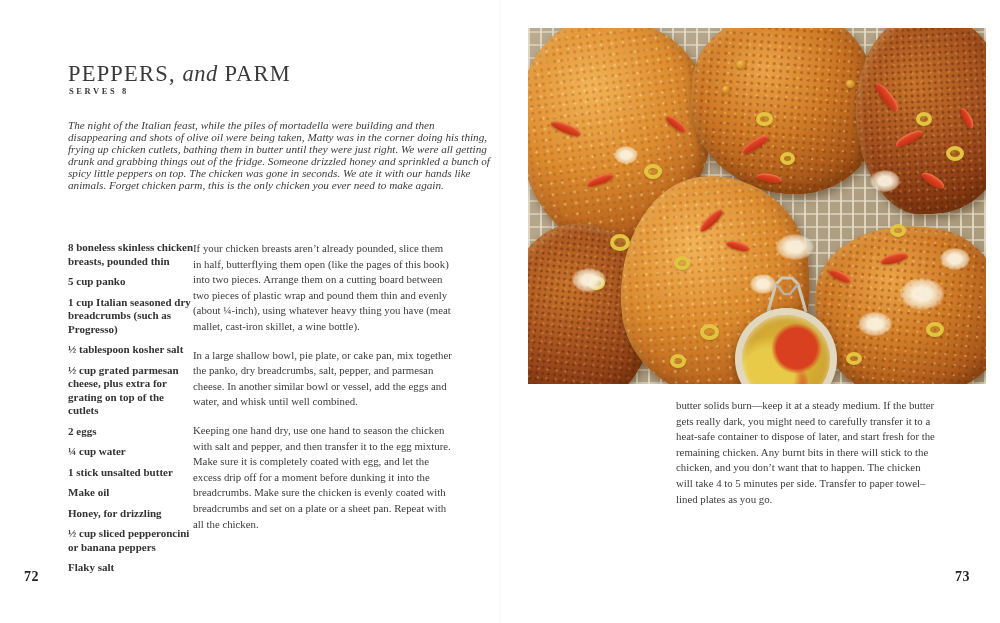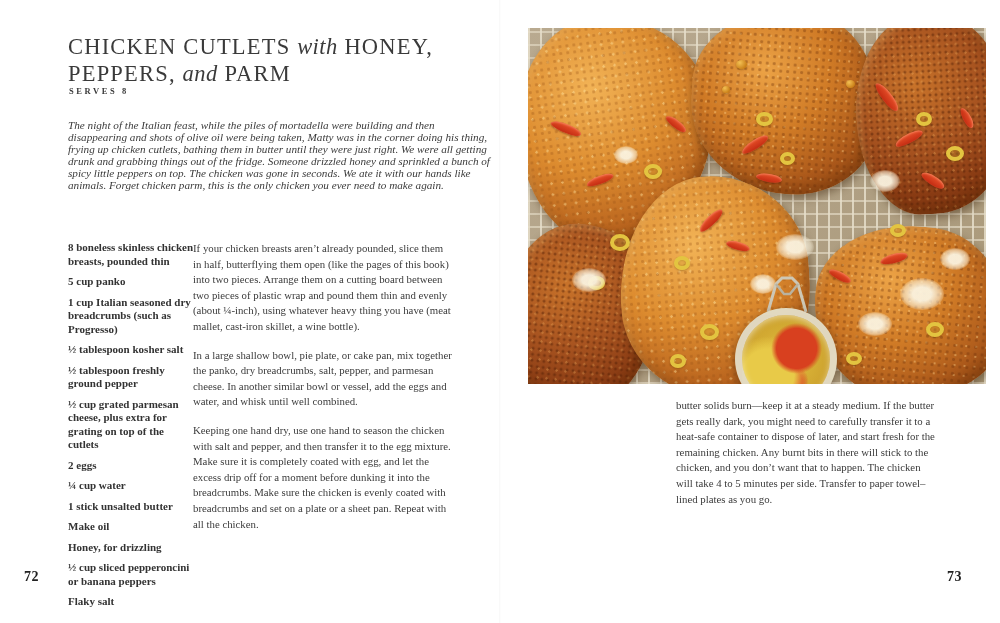--- a/index.html
+++ b/index.html
@@ -41,21 +41,21 @@
     position:absolute; left:676px; top:398px; width:259px;
   }
   .col-left p, .col-right p {
     font-size:10.8px; line-height:15.6px; margin-bottom:13px; color:#3b3b3b;
   }
   .pagenum {
     position:absolute; bottom:38px;
     font-size:14px; font-weight:bold; color:#222; letter-spacing:0.5px;
   }
   .pagenum.left { left:24px; }
-  .pagenum.right { right:38px; }
+  .pagenum.right { right:30px; }
 
   
   .photo {
     position:absolute; left:528px; top:28px; width:458px; height:356px;
     overflow:hidden;
     background:linear-gradient(135deg,#b9aa90 0%,#b2a287 45%,#a99878 100%);
   }
   .rack {
     position:absolute; inset:0;
     background-image:
@@ -124,34 +124,33 @@
   
   .gutter {
     position:absolute; left:499px; top:0; width:2px; height:623px;
     background:linear-gradient(90deg, rgba(0,0,0,0.03), rgba(0,0,0,0.0));
   }
 </style>
 </head>
 <body>
 
 <h1 class="title">
-  <span><span>CHICKEN CUTLETS </span><span class="it">with</span><span> HONEY,</span></span><br>
+  <br>
   <span><span>PEPPERS, </span><span class="it">and</span><span> PARM</span></span>
 </h1>
 
 <div class="serves">SERVES 8</div>
 
 <p class="intro">The night of the Italian feast, while the piles of mortadella were building and then disappearing and shots of olive oil were being taken, Matty was in the corner doing his thing, frying up chicken cutlets, bathing them in butter until they were just right. We were all getting drunk and grabbing things out of the fridge. Someone drizzled honey and sprinkled a bunch of spicy little peppers on top. The chicken was gone in seconds. We ate it with our hands like animals. Forget chicken parm, this is the only chicken you ever need to make again.</p>
 
 <ul class="ingredients">
   <li>8 boneless skinless chicken breasts, pounded thin</li>
   <li>5 cup panko</li>
   <li>1 cup Italian seasoned dry breadcrumbs (such as Progresso)</li>
   <li>½ tablespoon kosher salt</li>
-  <li>½ tablespoon freshly ground pepper</li>
   <li>½ cup grated parmesan cheese, plus extra for grating on top of the cutlets</li>
   <li>2 eggs</li>
   <li>¼ cup water</li>
   <li>1 stick unsalted butter</li>
   <li>Make oil</li>
   <li>Honey, for drizzling</li>
   <li>½ cup sliced pepperoncini or banana peppers</li>
   <li>Flaky salt</li>
 </ul>
 

